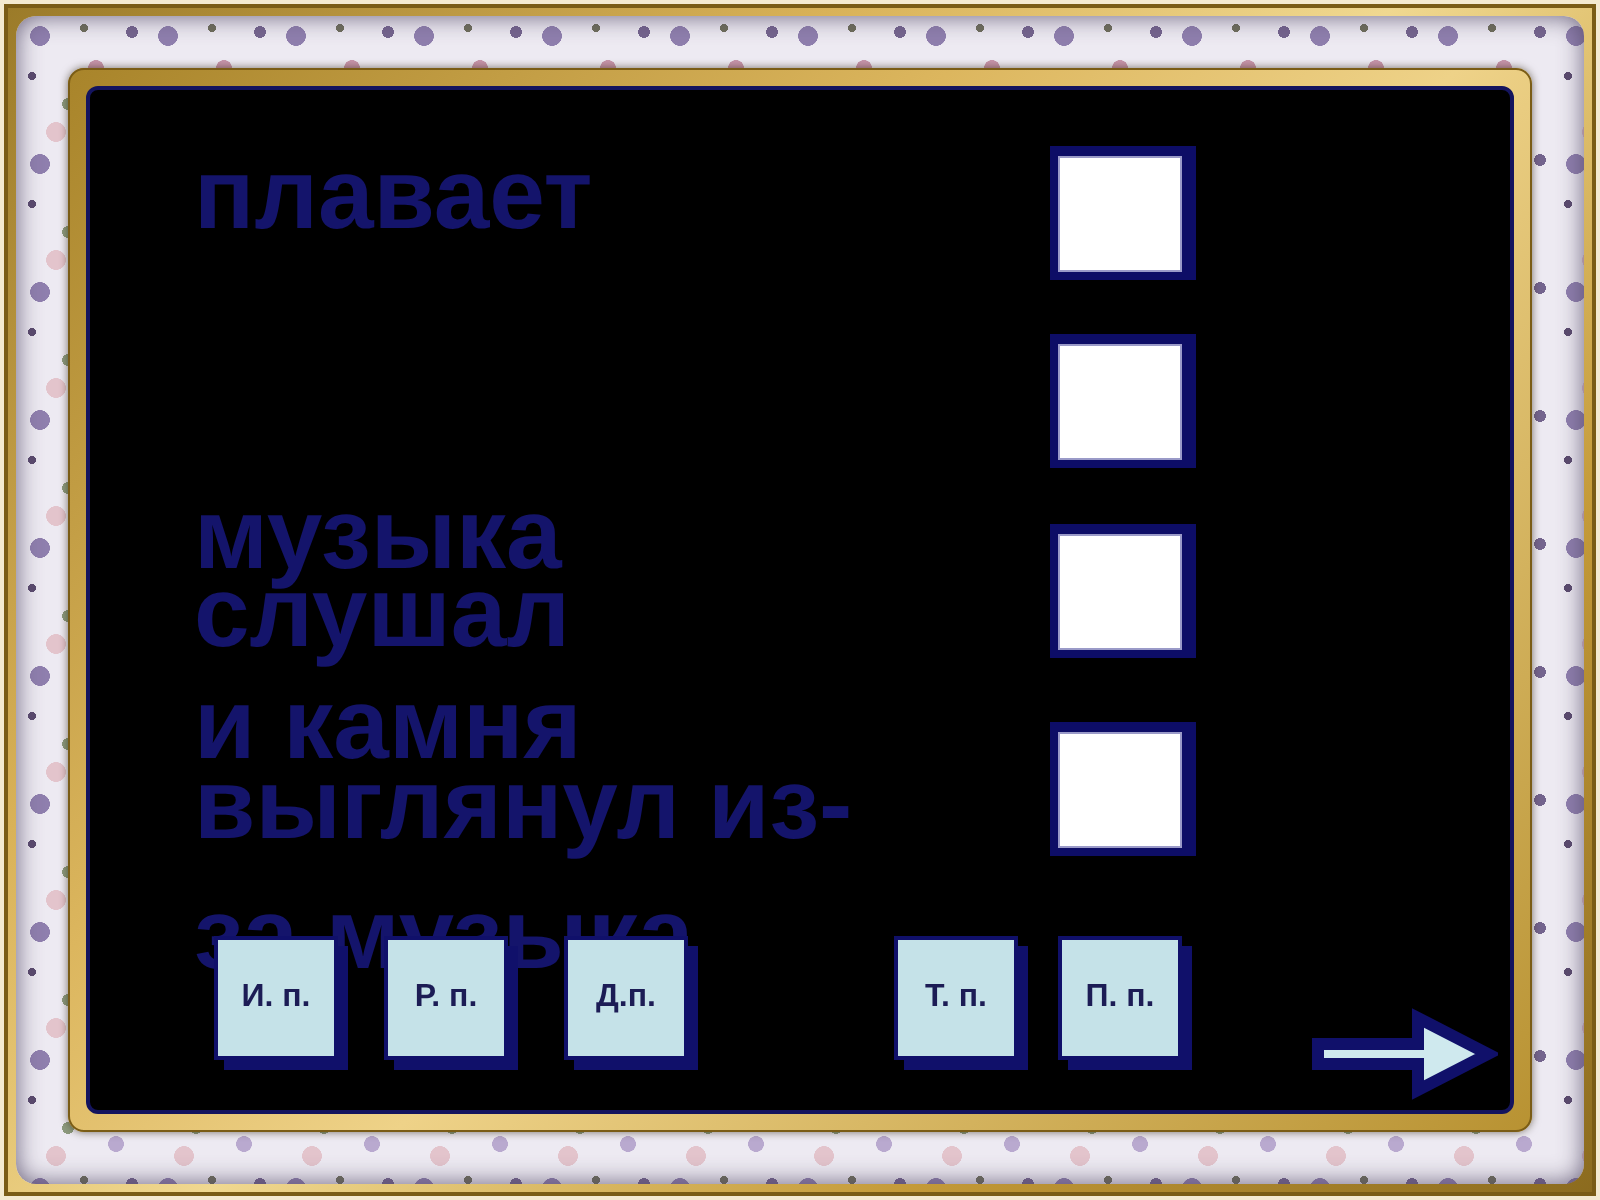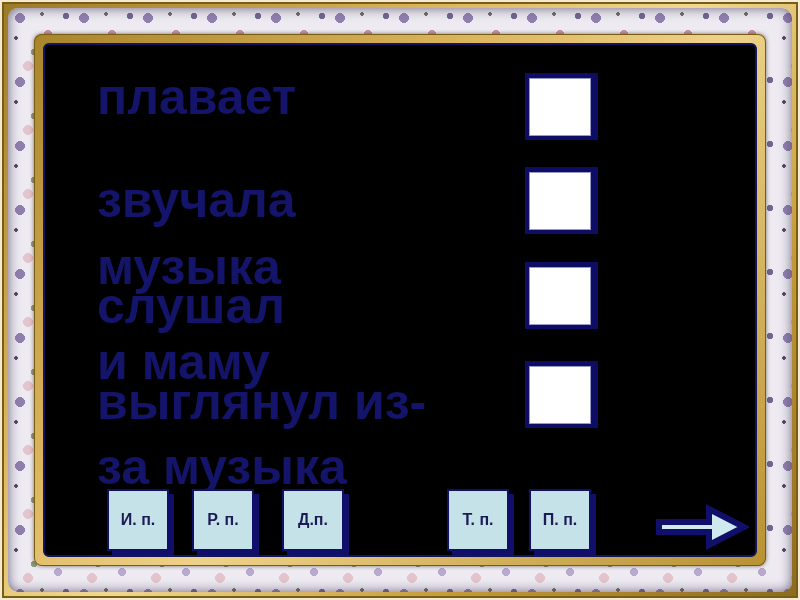--- a/index.html
+++ b/index.html
@@ -54,21 +54,21 @@
   .answer-box{
     position:absolute;left:480px;width:62px;height:58px;
     background:#fff;
     border:4px solid #0d0d66;
     border-right-width:7px;border-top-width:5px;
     box-shadow:0 0 0 1px #9a9ac8 inset;
     z-index:2;
   }
   
   .case-button{
-    position:absolute;top:444px;width:58px;height:58px;
+    position:absolute;top:423px;width:58px;height:58px;
     background:#c5e2e8;border:2px solid #10106a;
     box-shadow:5px 5px 0 #10106a;
     display:flex;align-items:center;justify-content:center;
     font-size:16px;font-weight:600;color:#1c1c55;
     cursor:pointer;z-index:3;
   }
   
   .next-arrow{
     position:absolute;left:610px;top:458px;width:94px;height:48px;
     cursor:pointer;z-index:3;
@@ -77,24 +77,23 @@
 </head>
 <body>
 
 <div class="stage">
   <div class="frame-outer">
     <div class="frame-fabric">
       <div class="frame-gold-inner">
         <div class="content">
 
           <div class="phrase-line" style="top:27px">плавает</div>
-          <div class="phrase-line" style="top:130px">звучала</div>
           <div class="phrase-line" style="top:197px">музыка</div>
           <div class="phrase-line" style="top:236px">слушал</div>
-          <div class="phrase-line" style="top:292px">и маму</div>
+          <div class="phrase-line" style="top:292px">и камня</div>
           <div class="phrase-line" style="top:332px">выглянул из-</div>
           <div class="phrase-line" style="top:397px;z-index:0">за музыка</div>
 
           <div class="answer-box" style="top:28px"></div>
           <div class="answer-box" style="top:122px"></div>
           <div class="answer-box" style="top:217px"></div>
           <div class="answer-box" style="top:316px"></div>
 
           <div class="case-button" style="left:62px">
               <span>И. п.</span>

